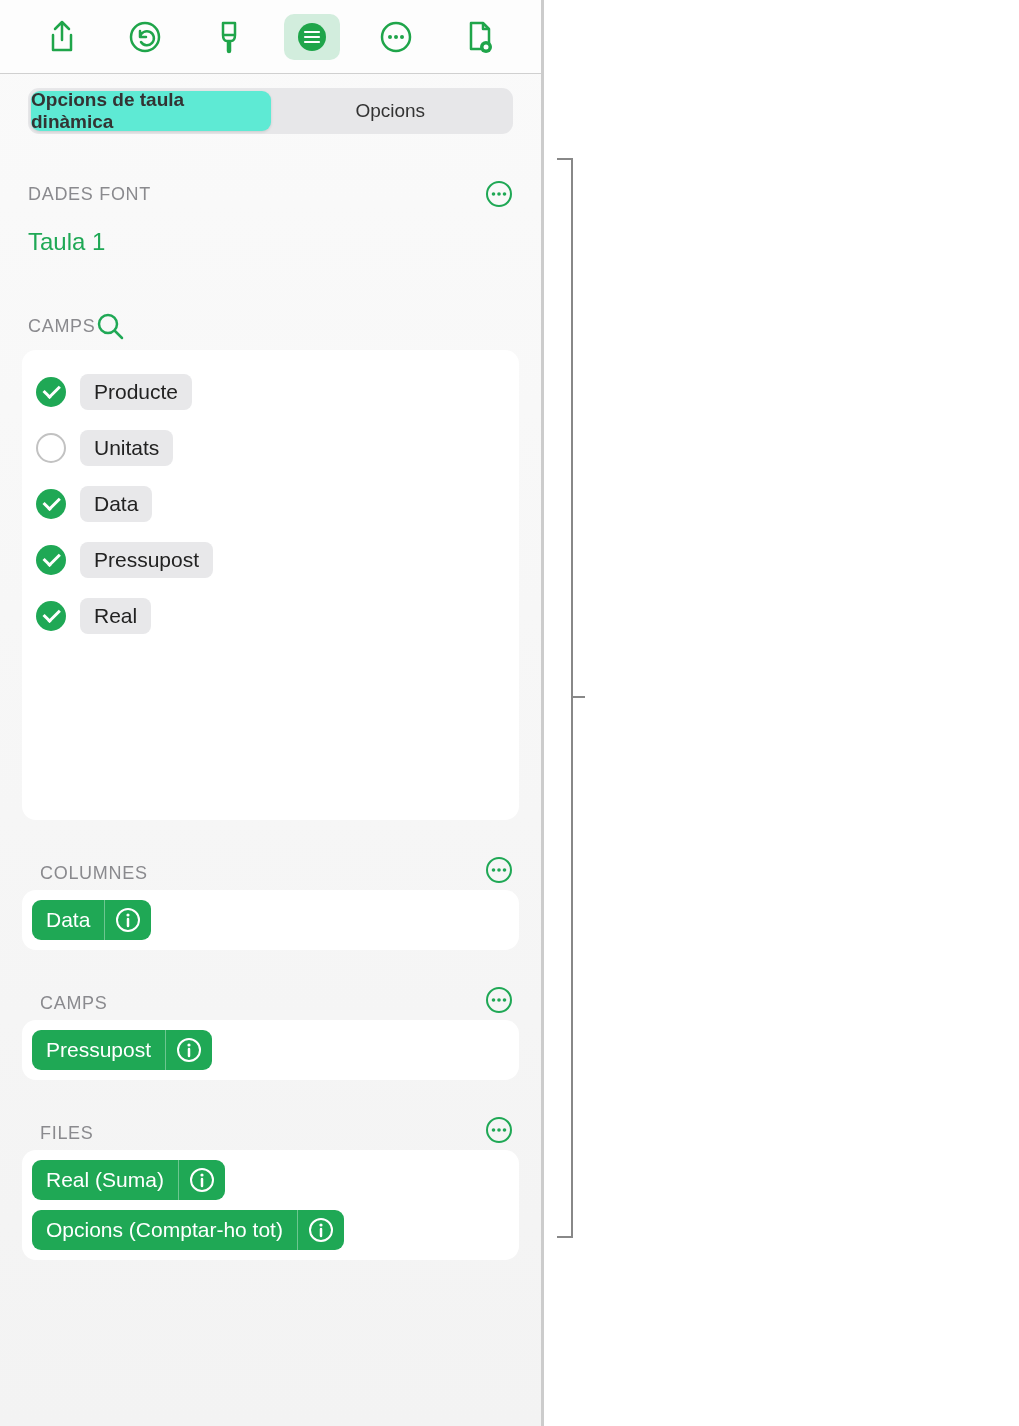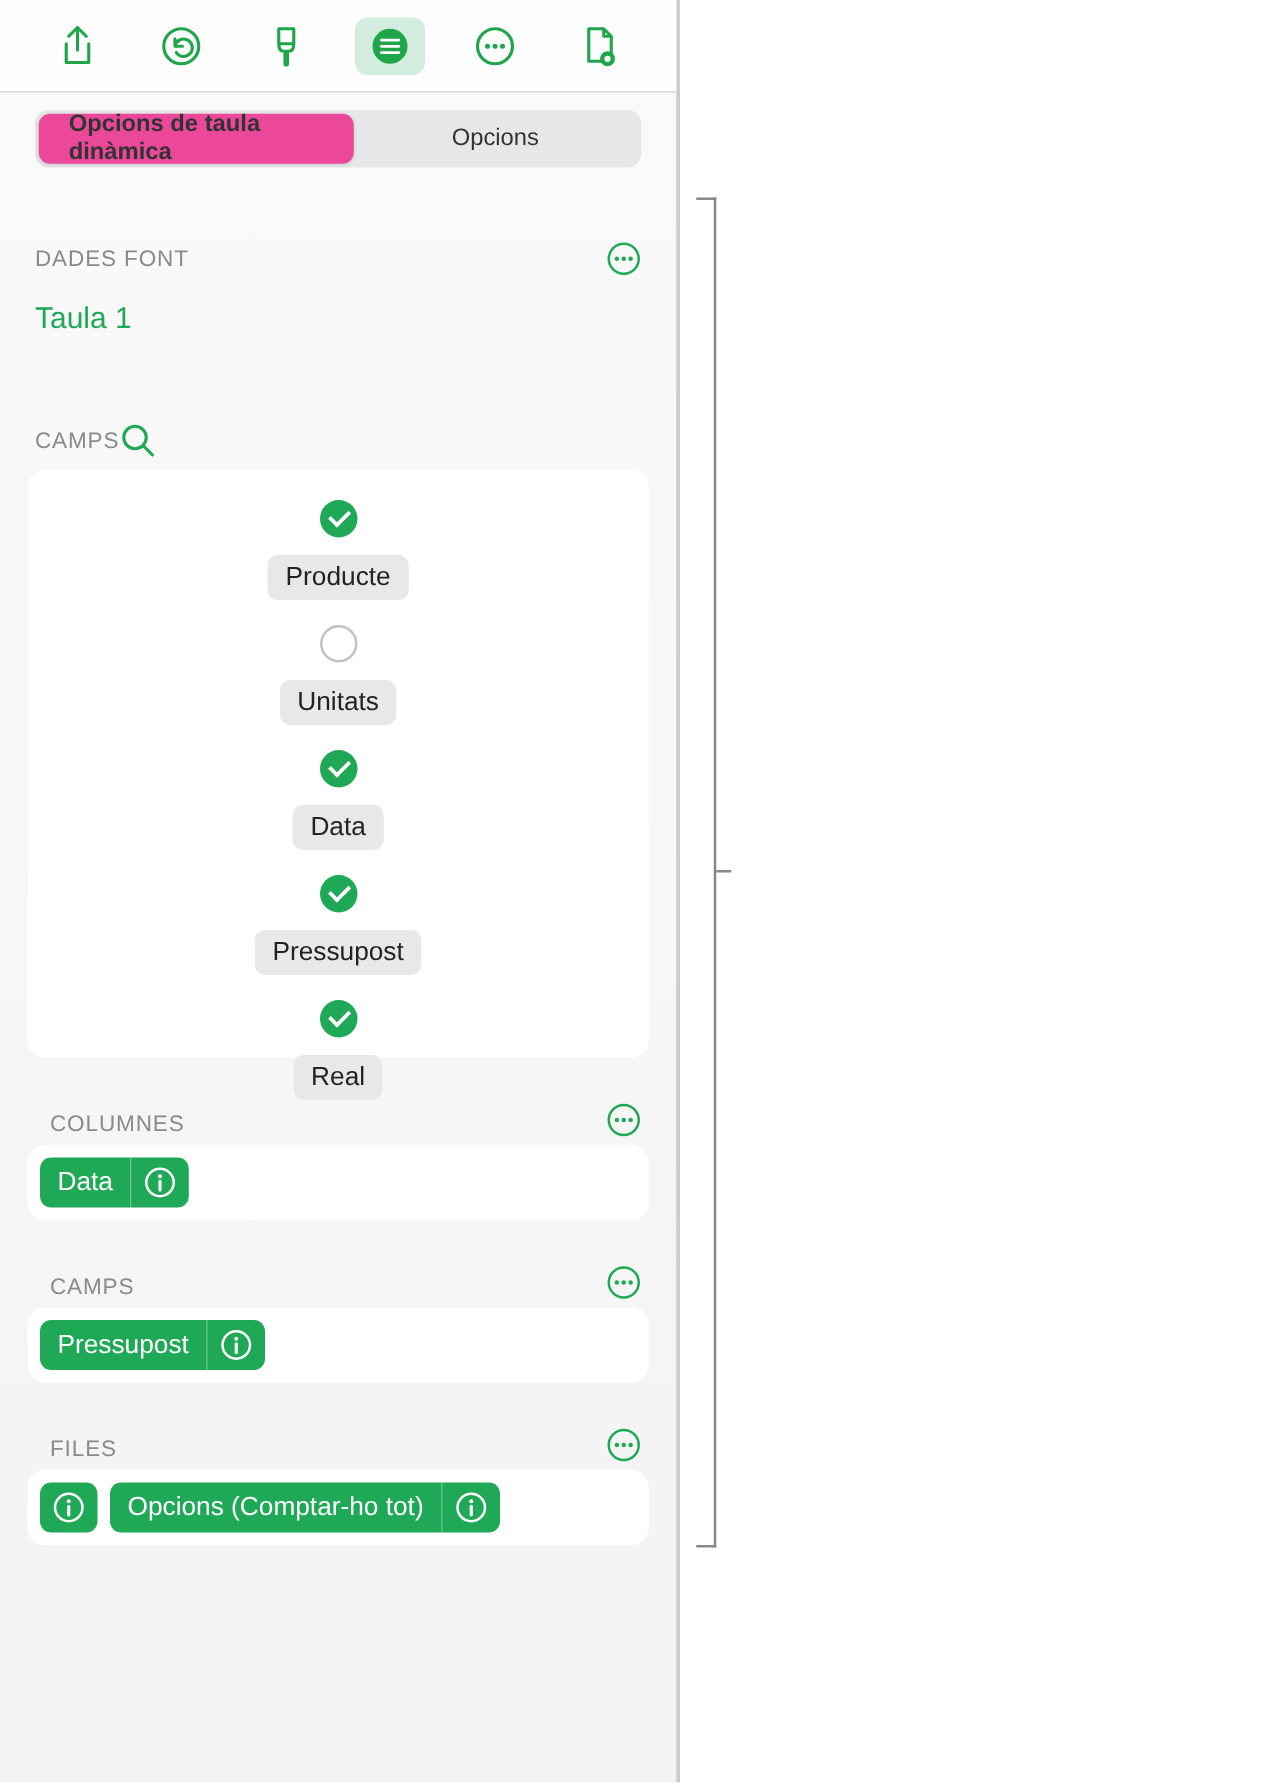--- a/index.html
+++ b/index.html
@@ -60,27 +60,26 @@
       display: flex;
       align-items: center;
       justify-content: center;
       border-radius: 9px;
       font-size: 19px;
       color: #333;
       cursor: pointer;
       font-weight: 500;
     }
     .tab.active {
-      background: #ec4899;
+      background: #5eead4;
       font-weight: 600;
       box-shadow: 0 1px 3px rgba(0,0,0,0.12);
-      padding-left: 24px;
     }
     .section {
-      padding: 17px 28px;
+      padding: 4px 28px;
     }
     .section-header {
       display: flex;
       justify-content: space-between;
       align-items: center;
       margin-top: 38px;
       margin-bottom: 4px;
     }
     .section-header.first {
       margin-top: 42px;
@@ -120,21 +119,20 @@
       background: #fff;
       border-radius: 14px;
       padding: 14px 14px 14px 14px;
       height: 470px;
     }
     .field-row {
       display: flex;
       align-items: center;
       padding: 10px 0;
       gap: 14px;
-      flex-direction: column;
     }
     .checkbox {
       width: 30px;
       height: 30px;
       border-radius: 50%;
       display: flex;
       align-items: center;
       justify-content: center;
       flex-shrink: 0;
     }
@@ -363,20 +361,21 @@
     <span class="section-label">FILES</span>
     <svg class="more-icon" viewBox="0 0 28 28">
       <circle cx="14" cy="14" r="12" stroke="#1fa855" stroke-width="2" fill="none"></circle>
       <circle cx="8.5" cy="14" r="1.8" fill="#1fa855"></circle>
       <circle cx="14" cy="14" r="1.8" fill="#1fa855"></circle>
       <circle cx="19.5" cy="14" r="1.8" fill="#1fa855"></circle>
     </svg>
   </div>
   <div class="zone-box">
     <div class="zone-pill">
+      <div class="zone-pill-label">Real (Suma)</div>
       <div class="zone-pill-info">
         <svg width="26" height="26" viewBox="0 0 26 26">
           <circle cx="13" cy="13" r="11" stroke="#fff" stroke-width="2" fill="none"></circle>
           <circle cx="13" cy="8" r="1.6" fill="#fff"></circle>
           <line x1="13" y1="12" x2="13" y2="19" stroke="#fff" stroke-width="2.5" stroke-linecap="round"></line>
         </svg>
       </div>
     </div>
     <div class="zone-pill">
       <div class="zone-pill-label">Opcions (Comptar-ho tot)</div>

